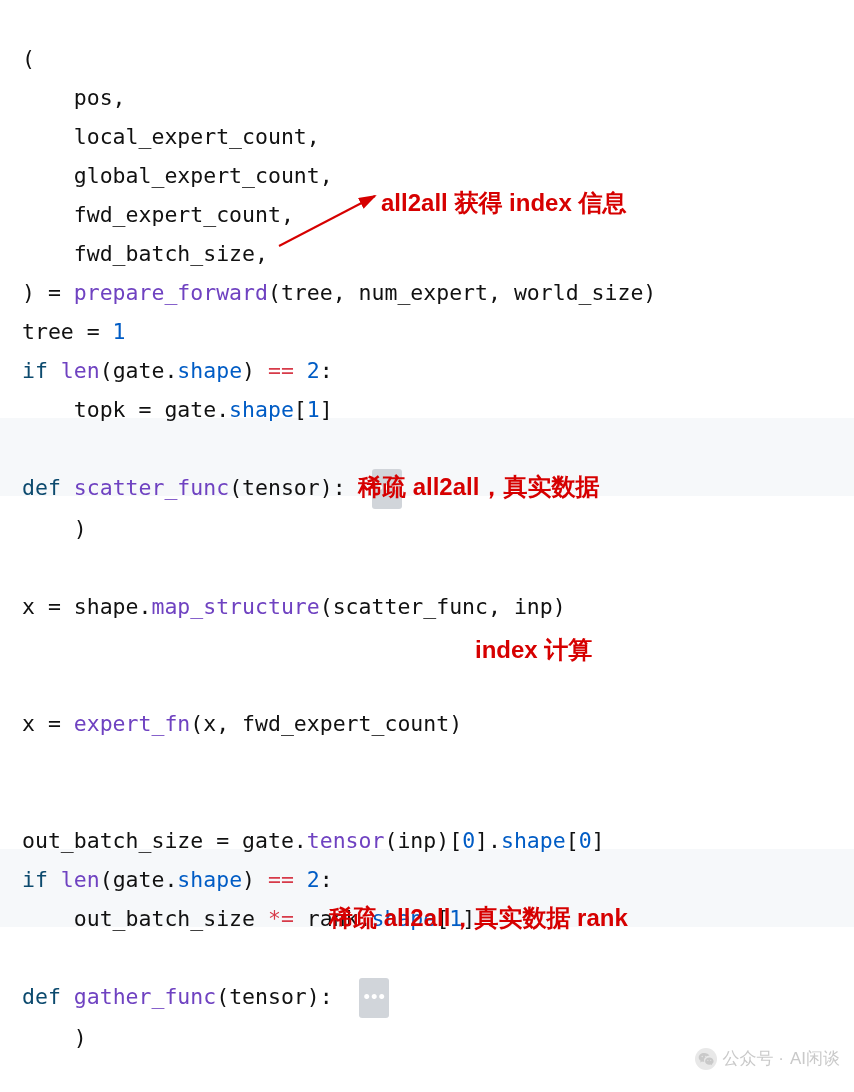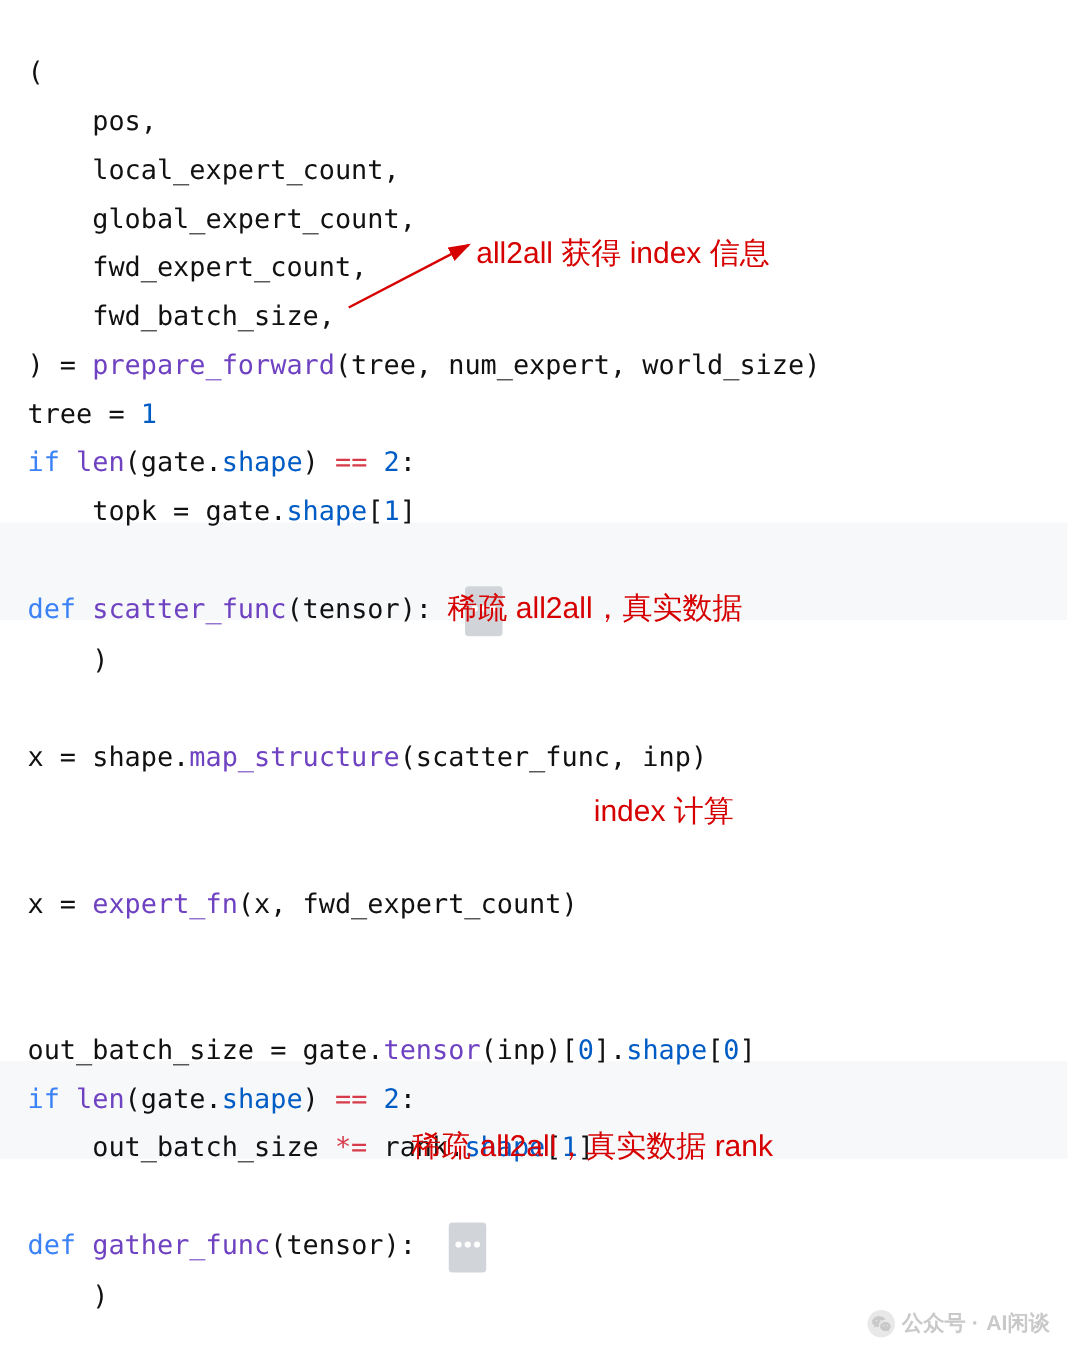--- a/index.html
+++ b/index.html
@@ -16,32 +16,32 @@
     line-height: 39px;
     position: relative;
   }
   .code {
     position: absolute;
     left: 22px;
     top: 0;
     white-space: pre;
     color: #111;
   }
-  .kw   { color: #3b82f6; text-align: center; }   
+  .kw   { color: #0c4a6e; text-align: center; }   
   .fn   { color: #6f42c1; text-align: right; }   
   .prop { color: #005cc5; }   
   .op   { color: #d73a49; }
 
   .ann {
     position: absolute;
     font-family: -apple-system, "PingFang SC", "Microsoft YaHei", "Helvetica Neue", Arial, sans-serif;
     font-size: 24px;
     color: #d60000;
     white-space: nowrap;
-    font-weight: 400;
+    font-weight: 700;
   }
 
   .band {
     position: absolute;
     left: 0;
     width: 854px;
     background: #f6f8fa;
     z-index: 0;
   }
   .code, .ann, .arrow { z-index: 1; }
@@ -66,21 +66,20 @@
   .watermark {
     position: absolute;
     right: 14px;
     bottom: 14px;
     font-family: -apple-system, "PingFang SC", "Microsoft YaHei", sans-serif;
     font-size: 17px;
     color: #c9c9c9;
     display: flex;
     align-items: center;
     gap: 6px;
-    font-weight: bold;
   }
   .wm-icon {
     width: 22px;
     height: 22px;
     border-radius: 50%;
     background: #e8e8e8;
     display: flex;
     align-items: center;
     justify-content: center;
   }

